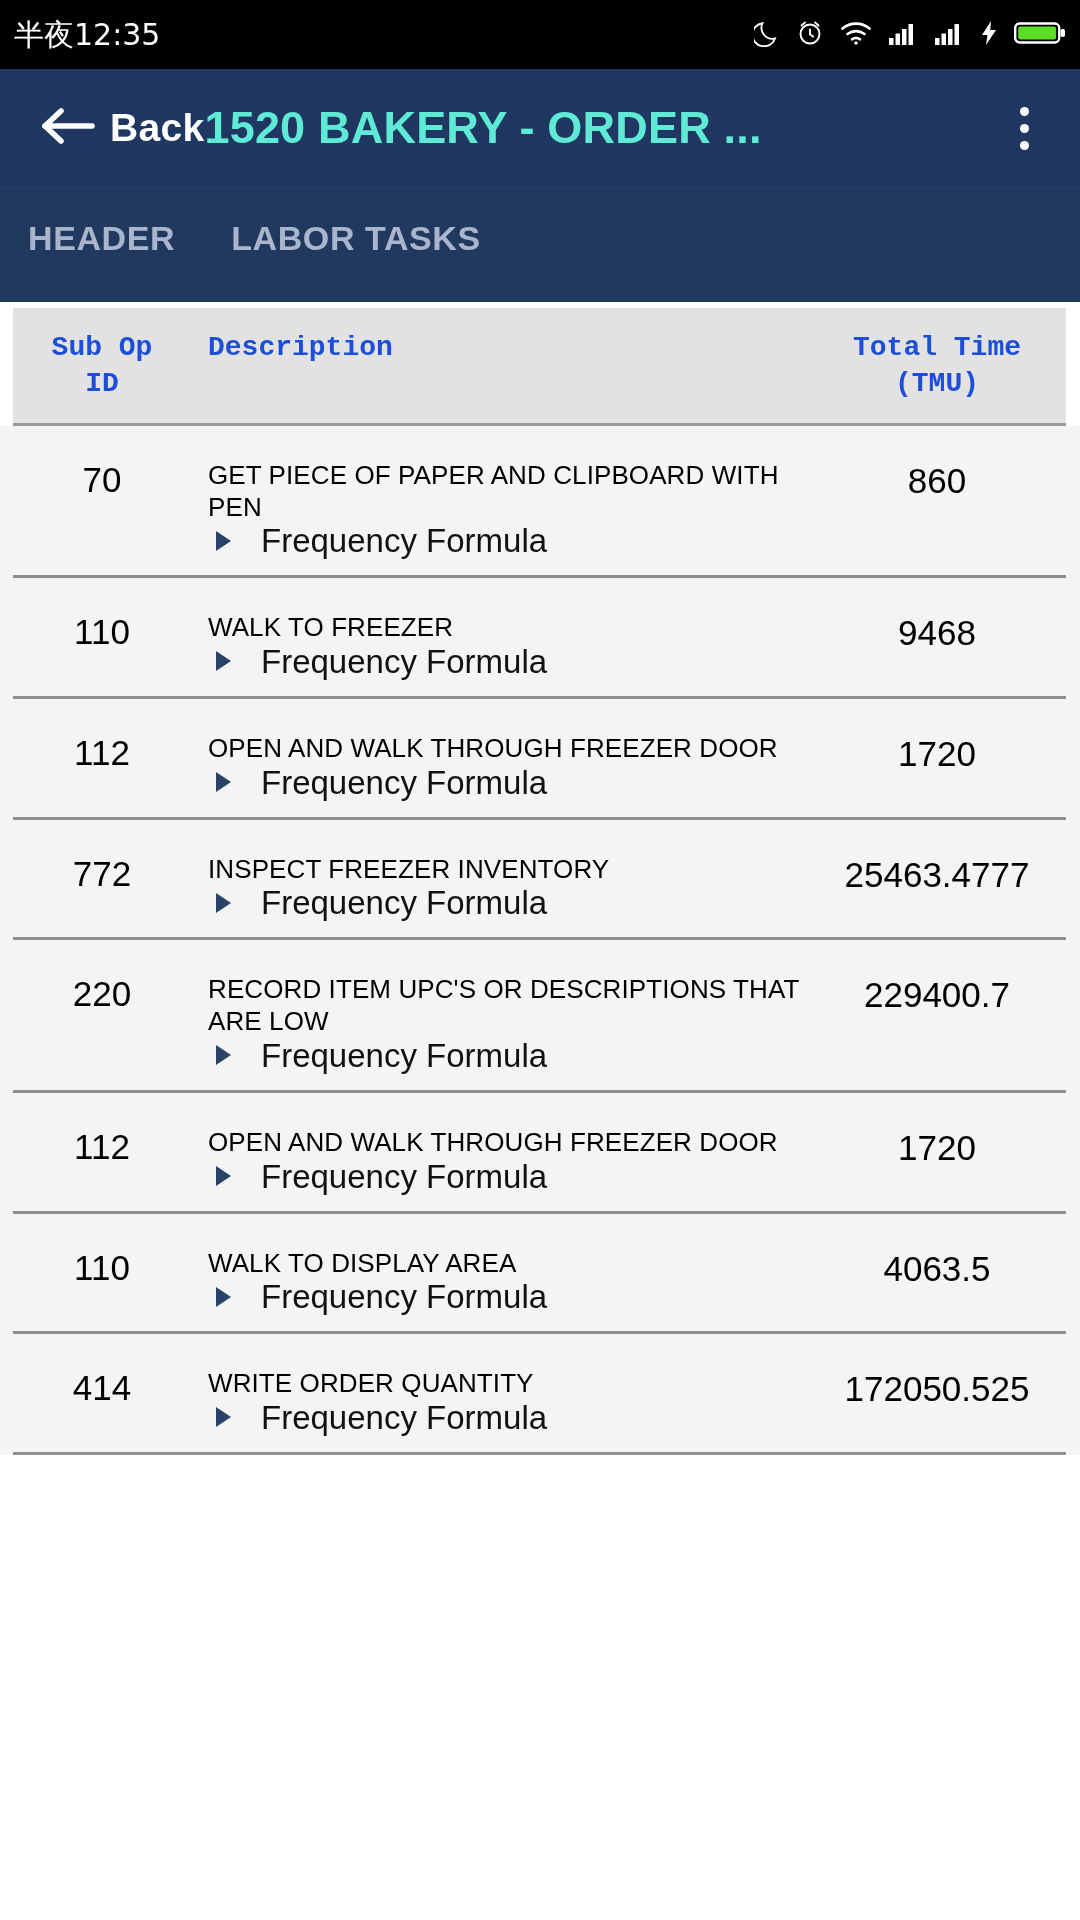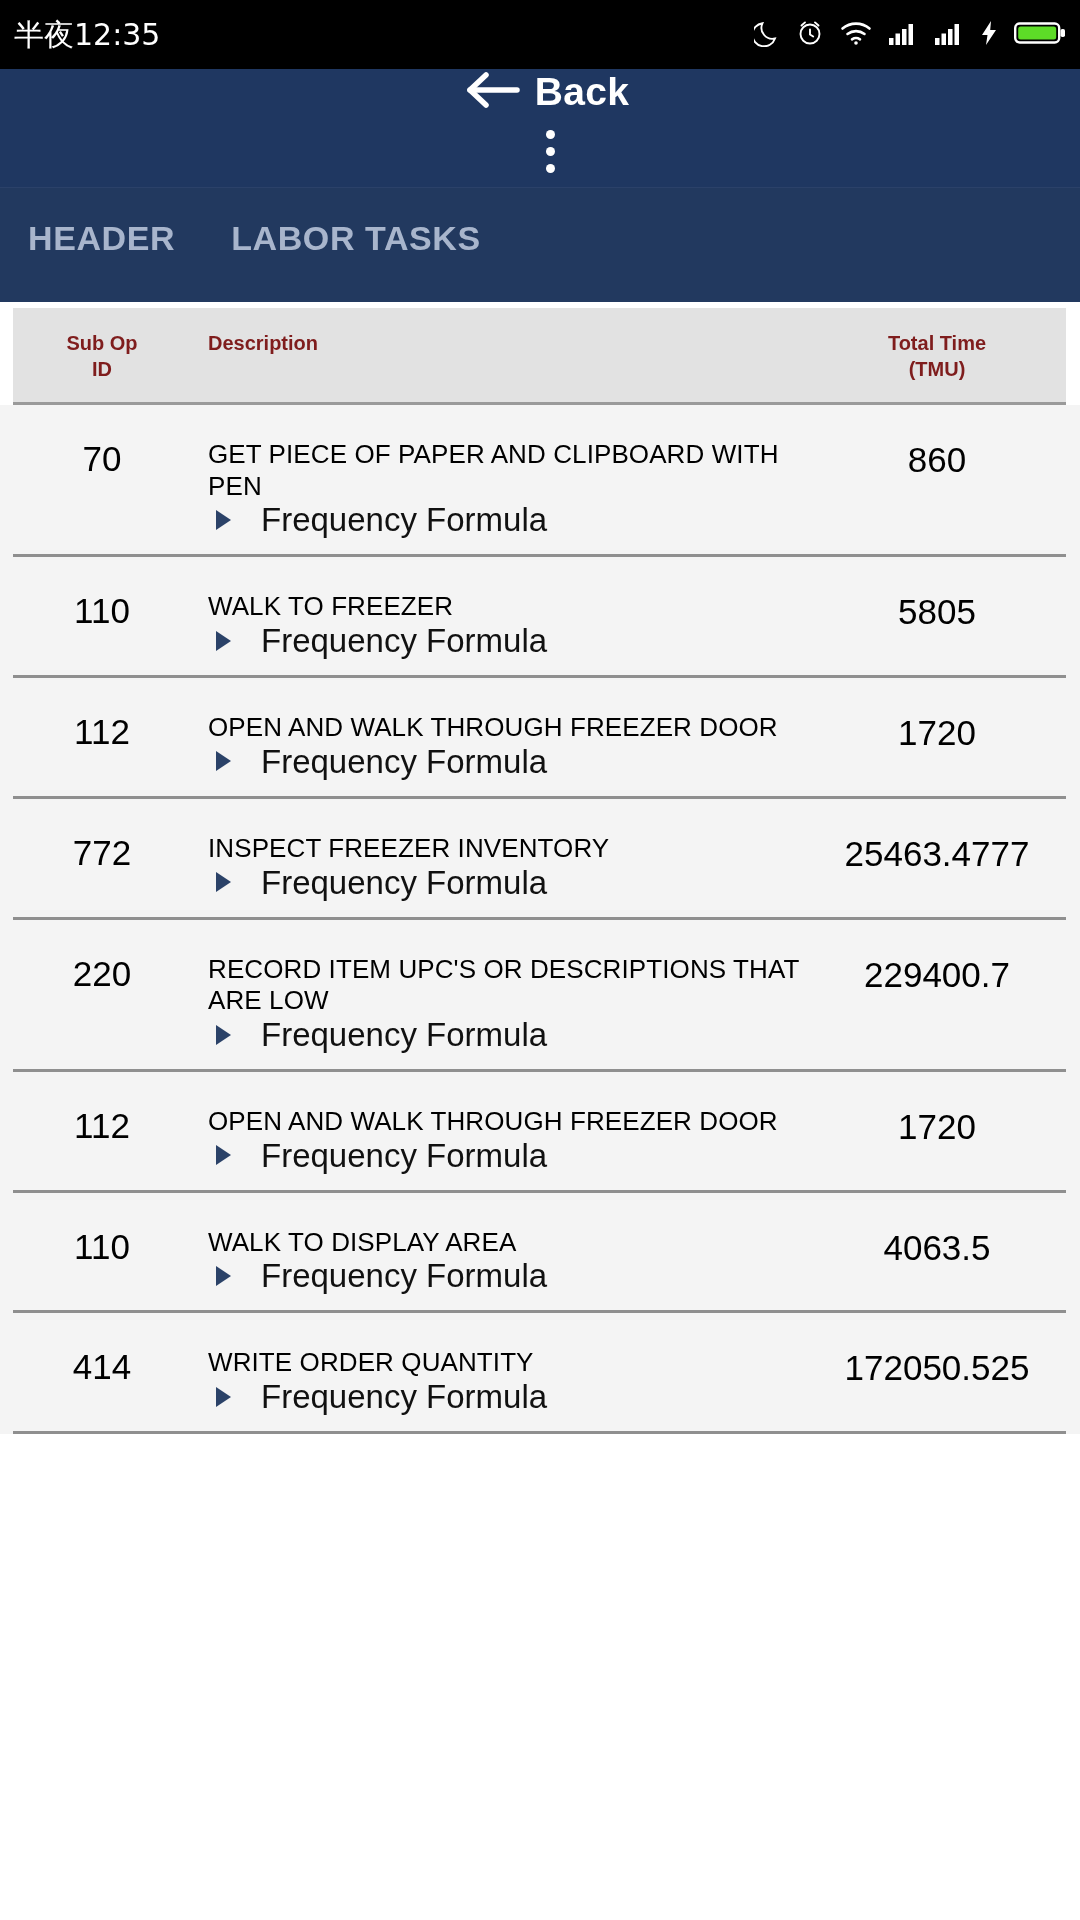--- a/index.html
+++ b/index.html
@@ -35,21 +35,20 @@
   .sicon { display:block; }
 
   
   .appbar {
     height:118px;
     background:#1f3761;
     display:flex;
     align-items:center;
     padding:0 26px 0 40px;
     position:relative;
-    flex-direction:column;
   }
   .back-group {
     display:flex;
     align-items:center;
     gap:14px;
     cursor:pointer;
   }
   .back-arrow { display:block; }
   .back-label {
     color:#ffffff;
@@ -146,24 +145,25 @@
     padding-left:25px;
     min-width:0;
   }
   .col-time {
     width:250px;
     flex:0 0 250px;
     text-align:center;
     padding-right:8px;
   }
   .th {
-    font-size:20px;
+    font-size:28px;
     font-weight:bold;
-    color:#7f1d1d;
+    color:#1d4ed8;
     line-height:1.3;
+    font-family:Liberation Mono, monospace;
   }
   .th.left { text-align:left; }
 
   .tbody { background:#f4f4f4; }
   .row {
     display:flex;
     padding:34px 0 18px 0;
     margin:0 14px 0 13px;
     border-bottom:3px solid #8f8f8f;
     align-items:flex-start;
@@ -329,21 +329,21 @@
         <span class="cell-id">110</span>
       </div>
       <div class="col-desc">
         <div class="cell-desc-text">WALK TO FREEZER</div>
         <div class="freq">
           <span class="tri"></span>
           <span class="freq-label">Frequency Formula</span>
         </div>
       </div>
       <div class="col-time">
-        <span class="cell-time">5805</span>
+        <span class="cell-time">9468</span>
       </div>
     </div>
 
     <div class="row">
       <div class="col-id">
         <span class="cell-id">112</span>
       </div>
       <div class="col-desc">
         <div class="cell-desc-text">OPEN AND WALK THROUGH FREEZER DOOR</div>
         <div class="freq">

